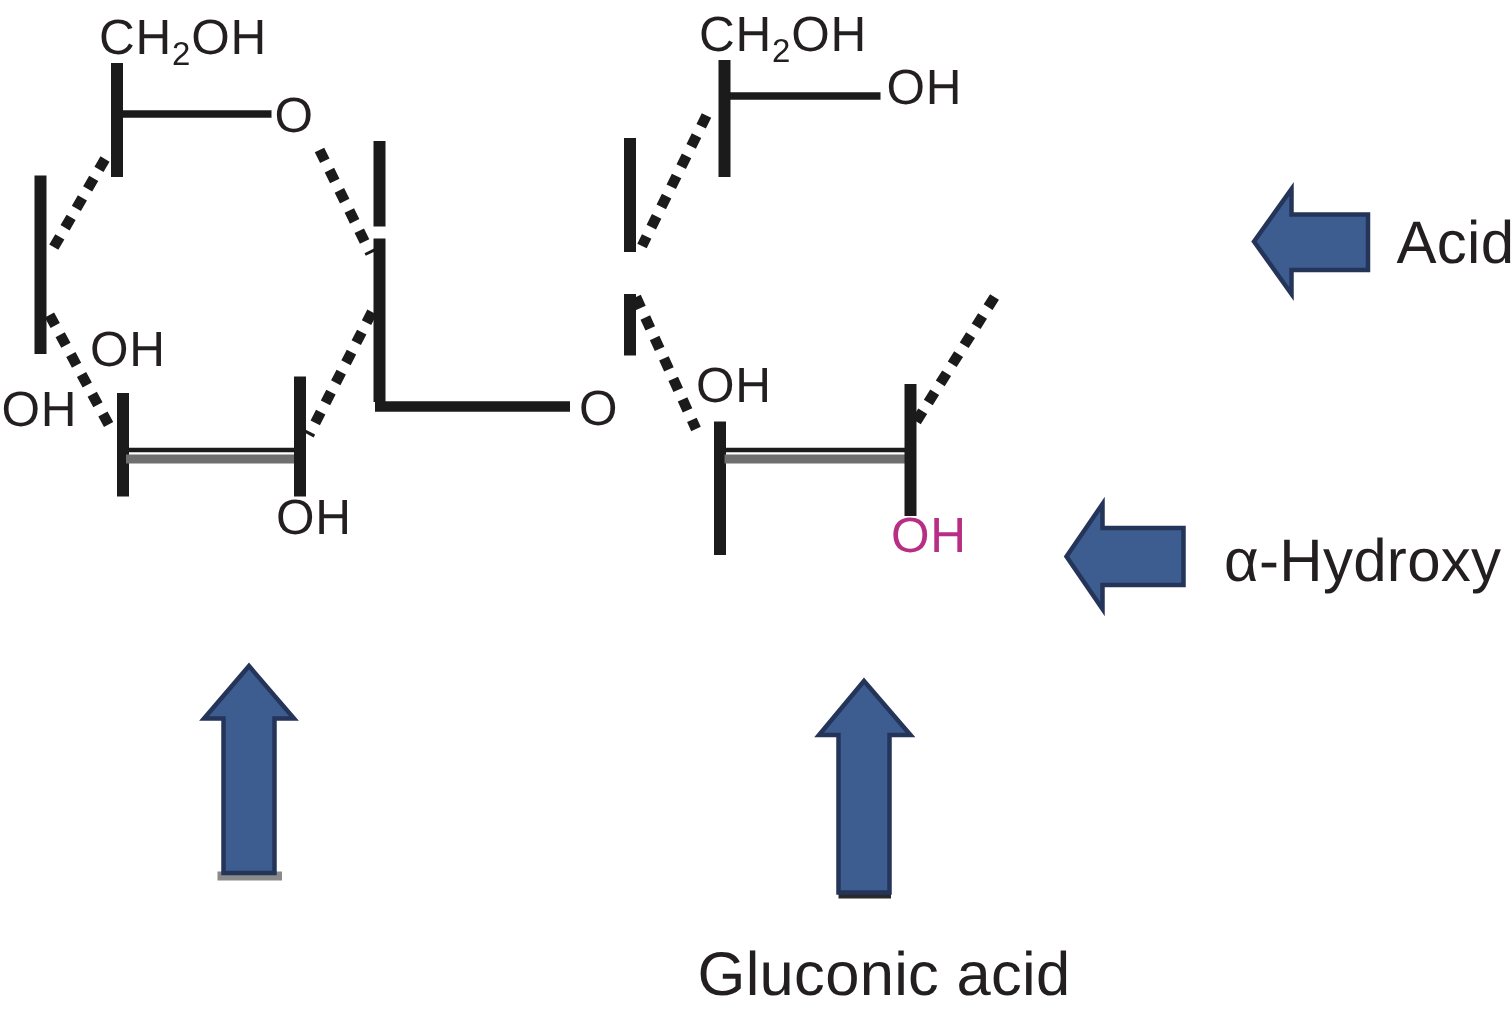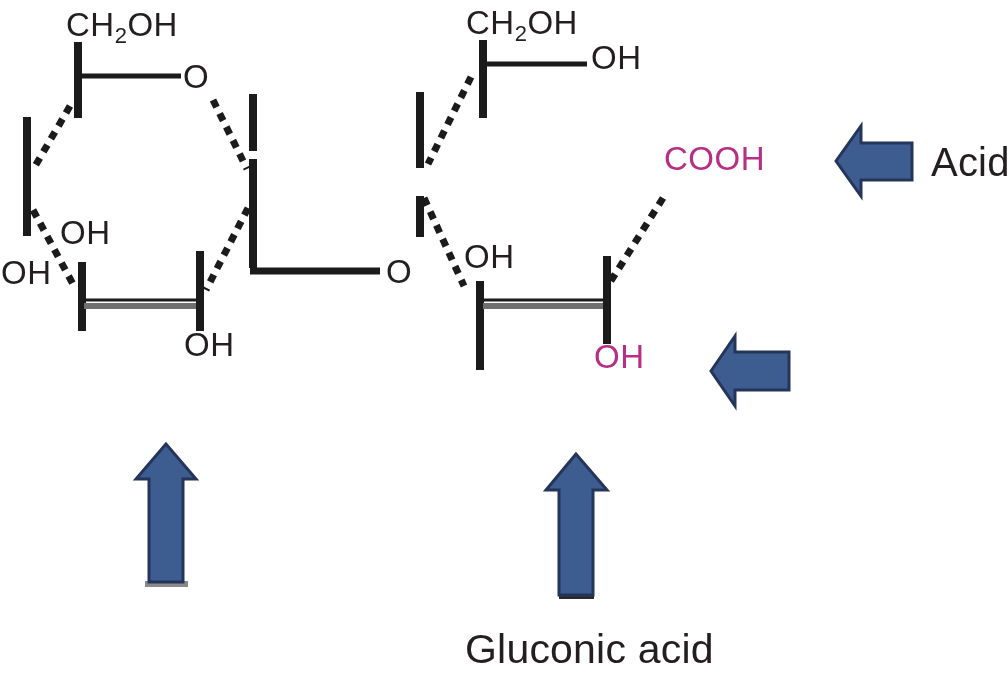--- a/index.html
+++ b/index.html
@@ -91,19 +91,19 @@
   <div class="lbl" style="left:60px;top:215px;">OH</div>
   <div class="lbl" style="left:1px;top:255px;">OH</div>
   <div class="lbl" style="left:184px;top:327px;">OH</div>
   <div class="lbl" style="left:386px;top:254px;">O</div>
 
   <div class="lbl" style="left:466px;top:5px;"><span>CH</span><span class="sub">2</span><span>OH</span></div>
 
   <div class="lbl" style="left:591px;top:40px;">OH</div>
   <div class="lbl" style="left:464px;top:239px;">OH</div>
   <div class="lbl magenta" style="left:594px;top:339px;">OH</div>
-  <div class="lbl magenta" style="left:664px;top:141px;">COOH</div>
 
   <div class="lbl annot" style="left:931px;top:140px;">Acid</div>
+  <div class="lbl annot" style="left:816px;top:352px;">α-Hydroxy</div>
 
   <div class="lbl caption" style="left:465px;top:627px;">Gluconic acid</div>
 
 </div>
 
 </body></html>

